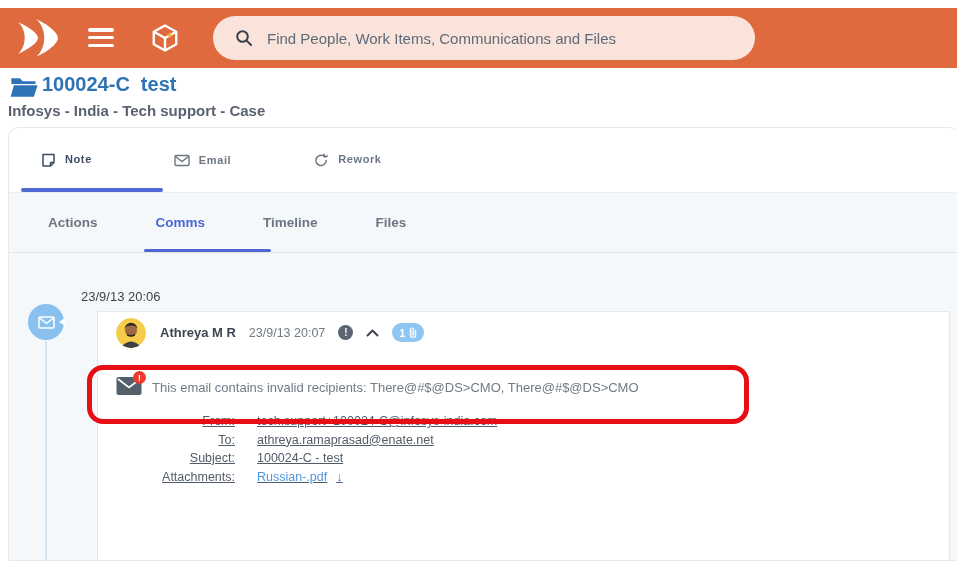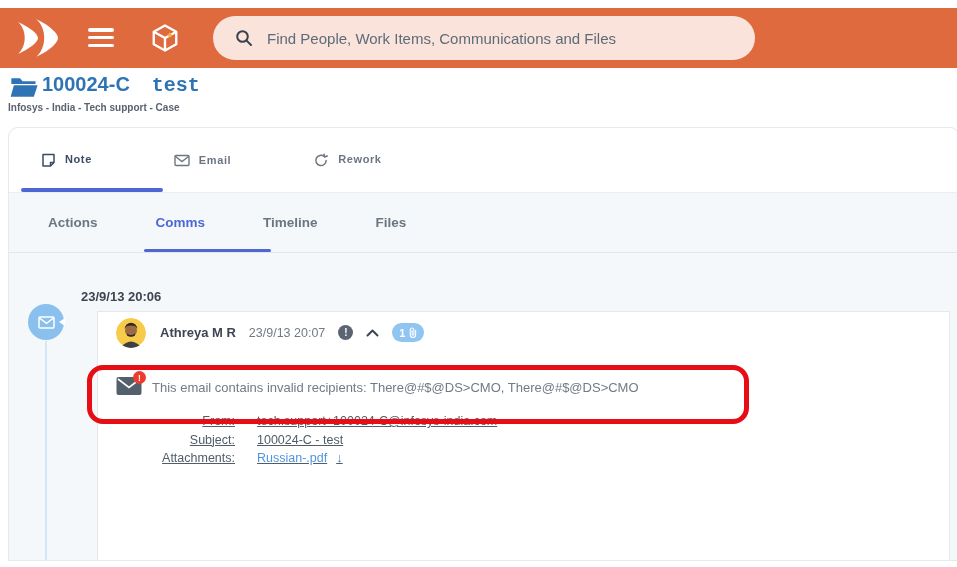--- a/index.html
+++ b/index.html
@@ -15,22 +15,22 @@
   .search-pill { position:absolute; left:213px; top:8px; width:542px; height:44px;
                  border-radius:22px; background:#FAE3DB; display:flex; align-items:center; padding-left:22px; }
   .search-pill svg { flex:0 0 auto; }
   .search-input { border:none; outline:none; background:transparent; margin-left:14px; width:440px;
                   font-size:15px; color:#4D5B6A; font-family:"Liberation Sans",sans-serif; }
   .search-input::placeholder { color:#5D6B79; opacity:1; }
 
   
   .folder-icon { position:absolute; left:10px; top:76px; }
   .page-title { position:absolute; left:42px; top:73px; font-size:20px; font-weight:700; color:#2E74B5; }
-  .page-title .t2 { margin-left:22px;font-family:Liberation Mono, monospace; }
-  .breadcrumb { position:absolute; left:8px; top:102px; font-size:10px; font-weight:700; color:#5A6270; }
+  .page-title .t2 { margin-left:11px; }
+  .breadcrumb { position:absolute; left:8px; top:102px; font-size:15px; font-weight:700; color:#5A6270; }
 
   
   .panel { position:absolute; left:8px; top:127px; width:952px; height:434px;
            border:1px solid #E7EAED; border-radius:10px 10px 0 0; background:#F5F8FA; overflow:hidden; }
 
   .tabs1 { position:relative; height:65px; background:#fff; border-bottom:1px solid #ECEEF1;
            border-radius:10px 10px 0 0; display:flex; align-items:center; padding-left:32px; gap:82px; }
   .tab1 { display:flex; align-items:flex-start; gap:9px; font-size:11px; font-weight:700;
           letter-spacing:0.6px; color:#6C7683; cursor:pointer; }
   .tab1.selected { color:#3D4A66; }
@@ -39,21 +39,21 @@
 
   .tabs2 { position:relative; height:60px; display:flex; align-items:center; padding-left:39px;
            gap:58px; border-bottom:1px solid #E2E6EA; font-size:13.5px; font-weight:700; }
   .tab2 { color:#6C7683; cursor:pointer; }
   .tab2.selected { color:#4A67D6; }
   .tab2-underline { position:absolute; left:135px; bottom:0; width:127px; height:3.5px;
                     background:#4E67D2; border-radius:2px; }
 
   
   .content { position:relative; height:308px; }
-  .date-header { position:absolute; left:72px; top:36px; font-size:13px; font-weight:700; color:#3E4450; }
+  .date-header { position:absolute; left:72px; top:36px; font-size:13px; font-weight:400; color:#3E4450; }
   .tl-badge { position:absolute; left:19px; top:51px; width:36px; height:36px; border-radius:50%;
               background:#89C0EE; display:flex; align-items:center; justify-content:center; }
   .tl-badge .notch { position:absolute; right:-1px; top:14px; width:0; height:0;
                      border-top:4px solid transparent; border-bottom:4px solid transparent;
                      border-right:6px solid #fff; }
   .tl-line { position:absolute; left:36px; top:88px; bottom:0; width:2px; background:#D3E7F7; }
 
   .msg-card { position:absolute; left:88px; top:58px; width:853px; bottom:-1px;
               background:#fff; border:1px solid #E4E8EC; }
   .avatar { position:absolute; left:18px; top:6px; width:30px; height:30px; border-radius:50%; overflow:hidden; }
@@ -205,20 +205,24 @@
         </span>
         <span class="warning-text">This email contains invalid recipients: There@#$@DS&gt;CMO, There@#$@DS&gt;CMO</span>
       </div>
 
       <div class="fields">
         <div class="field-row">
           <span class="field-label">From:</span>
           <span class="field-value">tech.support+100024-C@infosys-india.com</span>
         </div>
         <div class="field-row">
+          <span class="field-label">To:</span>
+          <span class="field-value">athreya.ramaprasad@enate.net</span>
+        </div>
+        <div class="field-row">
           <span class="field-label">Subject:</span>
           <span class="field-value">100024-C - test</span>
         </div>
         <div class="field-row">
           <span class="field-label">Attachments:</span>
           <span class="field-value link">Russian-.pdf</span>
           <span class="dl-arrow">↓</span>
         </div>
       </div>
     </div>

